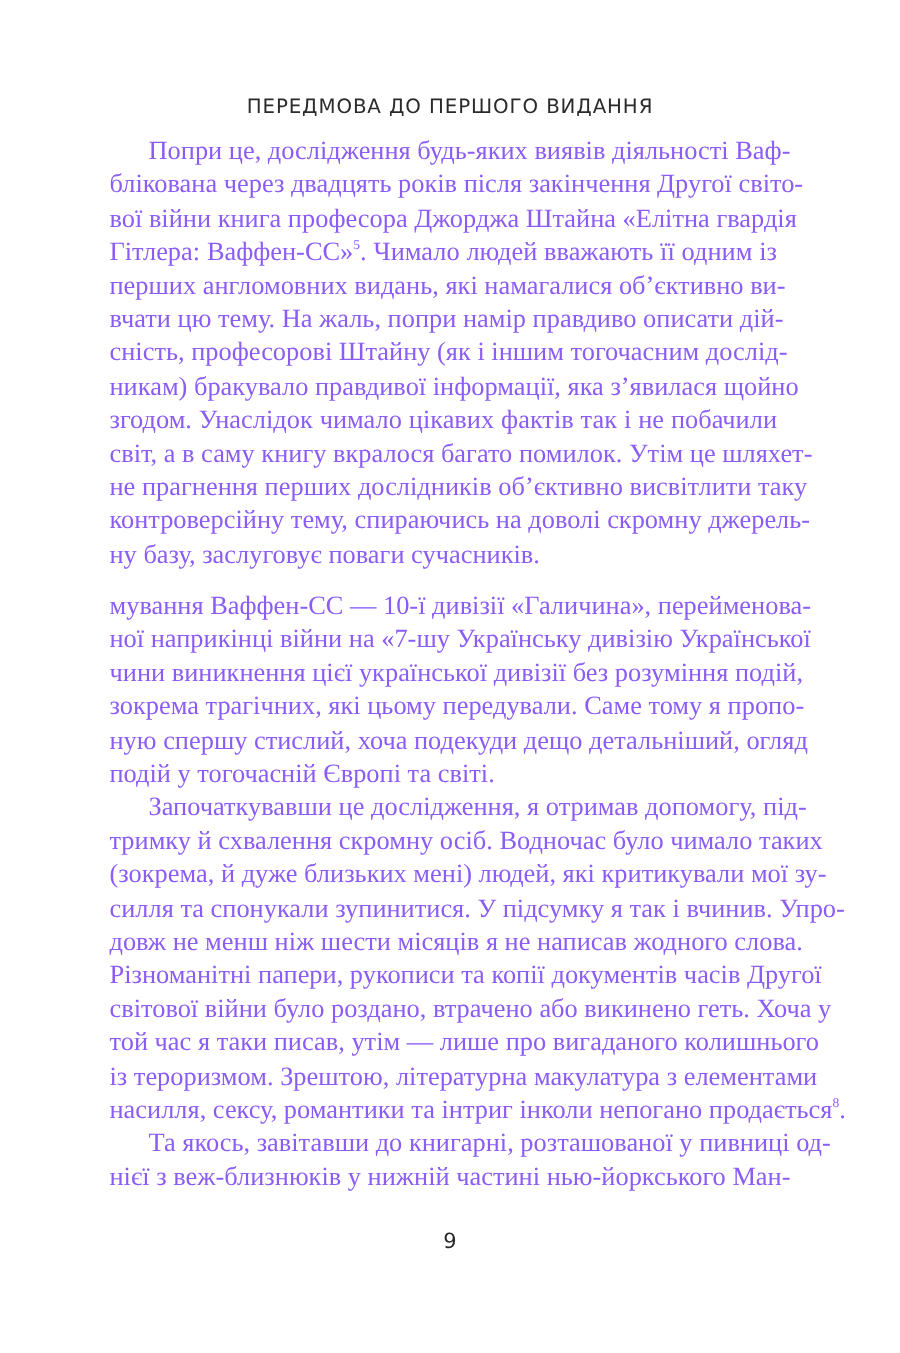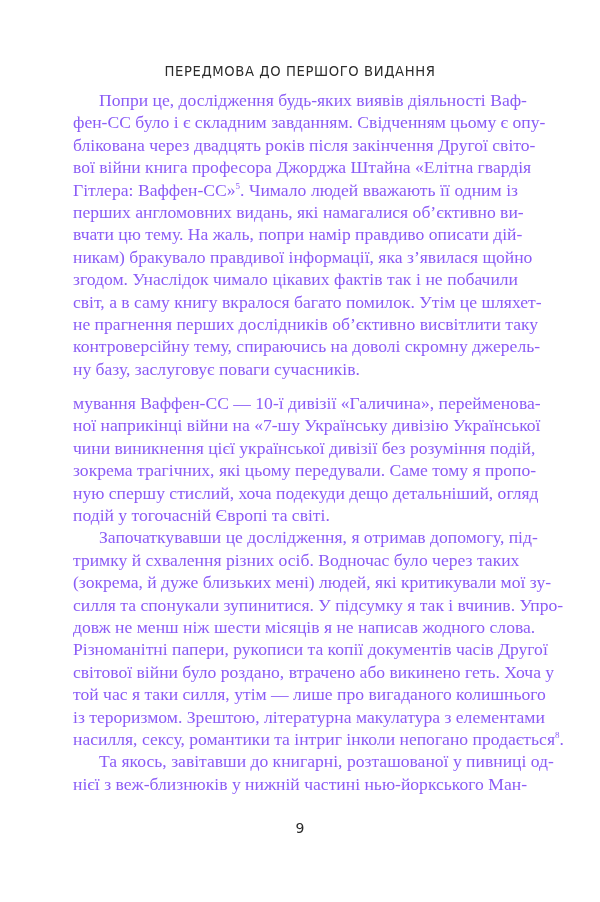--- a/index.html
+++ b/index.html
@@ -46,51 +46,51 @@
 </style>
 </head>
 <body>
 
 <div class="page">
   <div class="running-head">ПЕРЕДМОВА ДО ПЕРШОГО ВИДАННЯ</div>
 
   <div class="body-text">
     <div class="para">
         <span class="line indent">Попри це, дослідження будь-яких виявів діяльності Ваф-</span>
-        <span class="line">фен-СС було і є складним завданням. Свідченням цьому є опу-</span>
         <span class="line">блікована через двадцять років після закінчення Другої світо-</span>
         <span class="line">вої війни книга професора Джорджа Штайна «Елітна гвардія</span>
         <span class="line">Гітлера: Ваффен-СС»<sup>5</sup>. Чимало людей вважають її одним із</span>
         <span class="line">перших англомовних видань, які намагалися об’єктивно ви-</span>
         <span class="line">вчати цю тему. На жаль, попри намір правдиво описати дій-</span>
+        <span class="line">сність, професорові Штайну (як і іншим тогочасним дослід-</span>
         <span class="line">никам) бракувало правдивої інформації, яка з’явилася щойно</span>
         <span class="line">згодом. Унаслідок чимало цікавих фактів так і не побачили</span>
         <span class="line">світ, а в саму книгу вкралося багато помилок. Утім це шляхет-</span>
         <span class="line">не прагнення перших дослідників об’єктивно висвітлити таку</span>
         <span class="line">контроверсійну тему, спираючись на доволі скромну джерель-</span>
         <span class="line last">ну базу, заслуговує поваги сучасників.</span>
       </div>
     <div class="gap"></div>
     <div class="para">
         <span class="line">мування Ваффен-СС — 10-ї дивізії «Галичина», перейменова-</span>
         <span class="line">ної наприкінці війни на «7-шу Українську дивізію Української</span>
         <span class="line">чини виникнення цієї української дивізії без розуміння подій,</span>
         <span class="line">зокрема трагічних, які цьому передували. Саме тому я пропо-</span>
         <span class="line">ную спершу стислий, хоча подекуди дещо детальніший, огляд</span>
         <span class="line last">подій у тогочасній Європі та світі.</span>
       </div>
     <div class="para">
         <span class="line indent">Започаткувавши це дослідження, я отримав допомогу, під-</span>
-        <span class="line">тримку й схвалення різних осіб. Водночас було через таких</span>
+        <span class="line">тримку й схвалення скромну осіб. Водночас було чимало таких</span>
         <span class="line">(зокрема, й дуже близьких мені) людей, які критикували мої зу-</span>
         <span class="line">силля та спонукали зупинитися. У підсумку я так і вчинив. Упро-</span>
         <span class="line">довж не менш ніж шести місяців я не написав жодного слова.</span>
         <span class="line">Різноманітні папери, рукописи та копії документів часів Другої</span>
         <span class="line">світової війни було роздано, втрачено або викинено геть. Хоча у</span>
-        <span class="line">той час я таки силля, утім — лише про вигаданого колишнього</span>
+        <span class="line">той час я таки писав, утім — лише про вигаданого колишнього</span>
         <span class="line">із тероризмом. Зрештою, літературна макулатура з елементами</span>
         <span class="line last">насилля, сексу, романтики та інтриг інколи непогано продається<sup>8</sup>.</span>
       </div>
     <div class="para">
         <span class="line indent">Та якось, завітавши до книгарні, розташованої у пивниці од-</span>
         <span class="line">нієї з веж-близнюків у нижній частині нью-йоркського Ман-</span>
       </div>
   </div>
 
   <div class="page-number">9</div>

